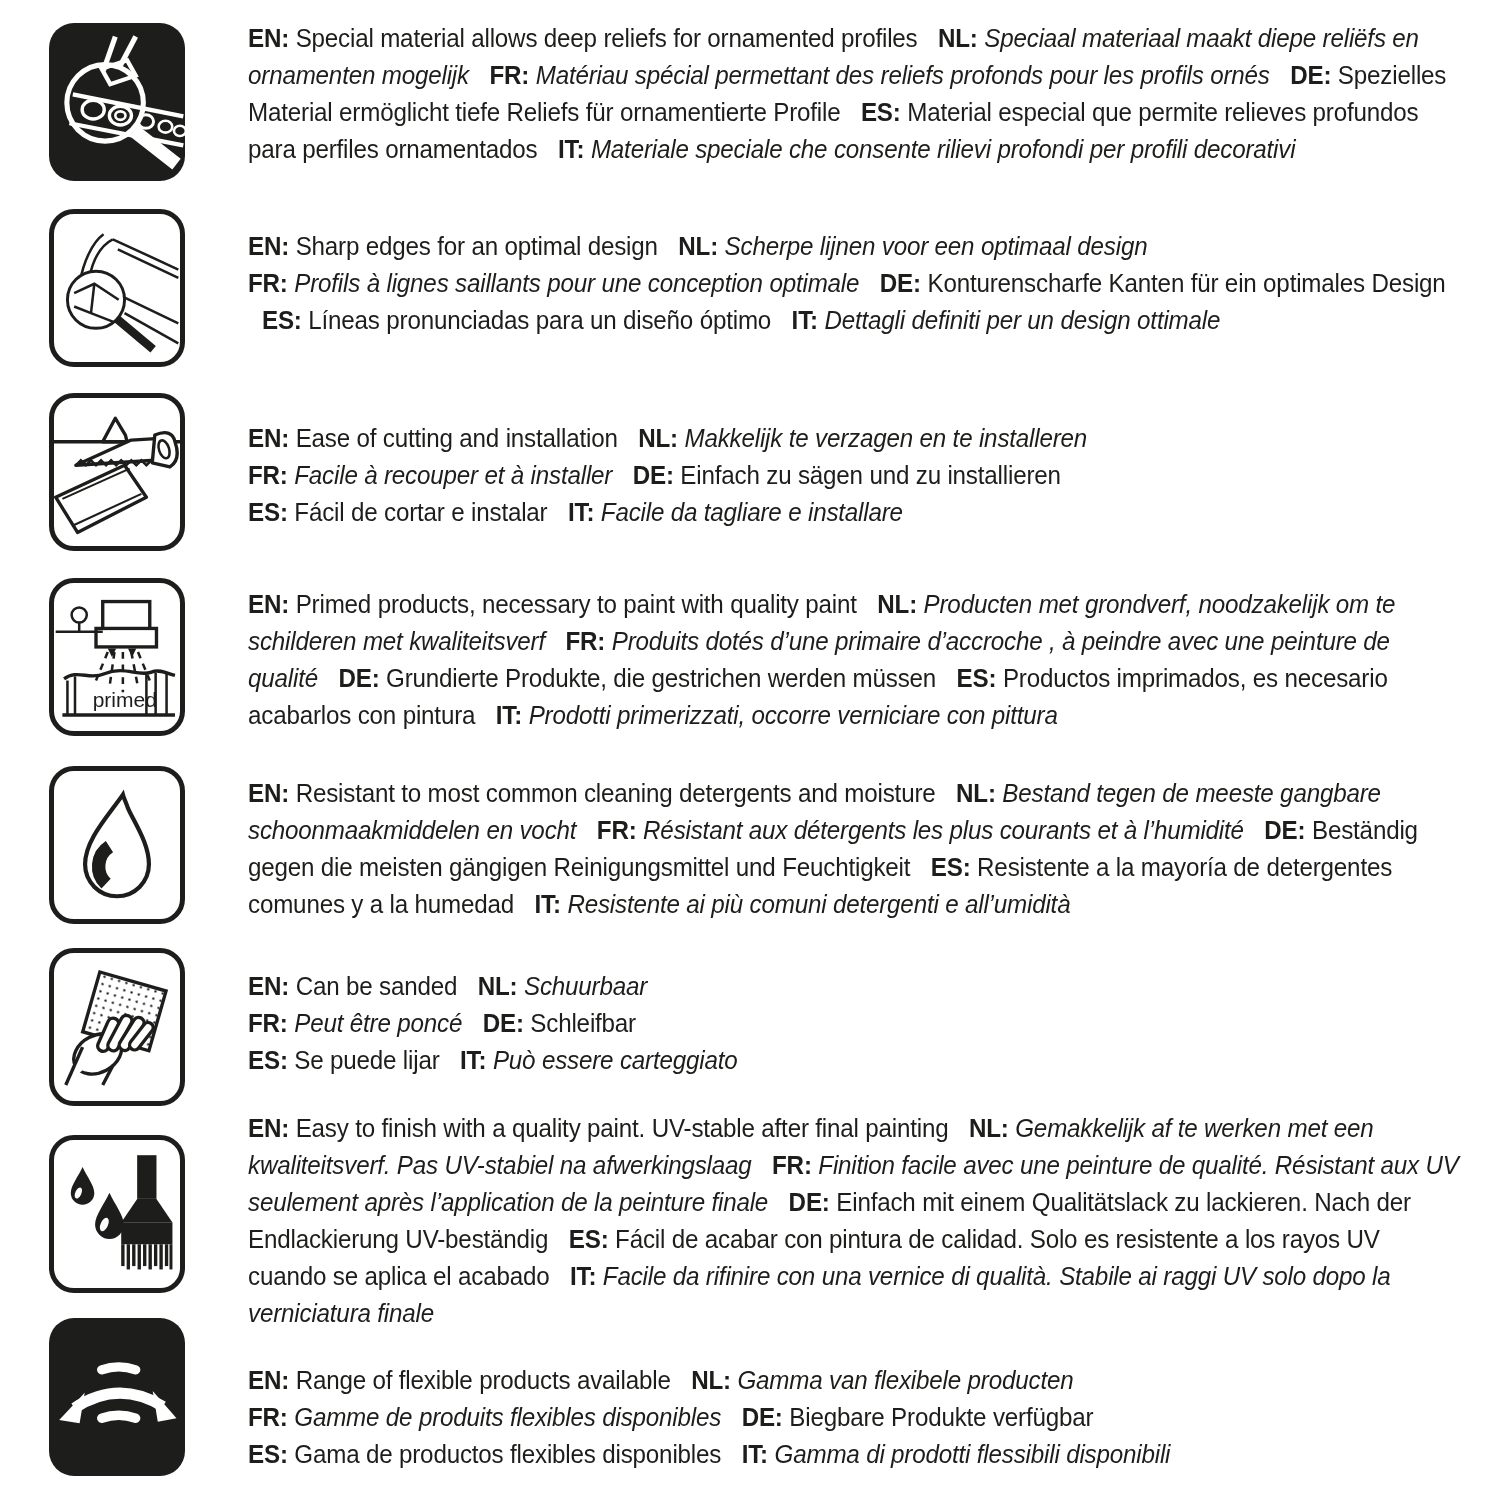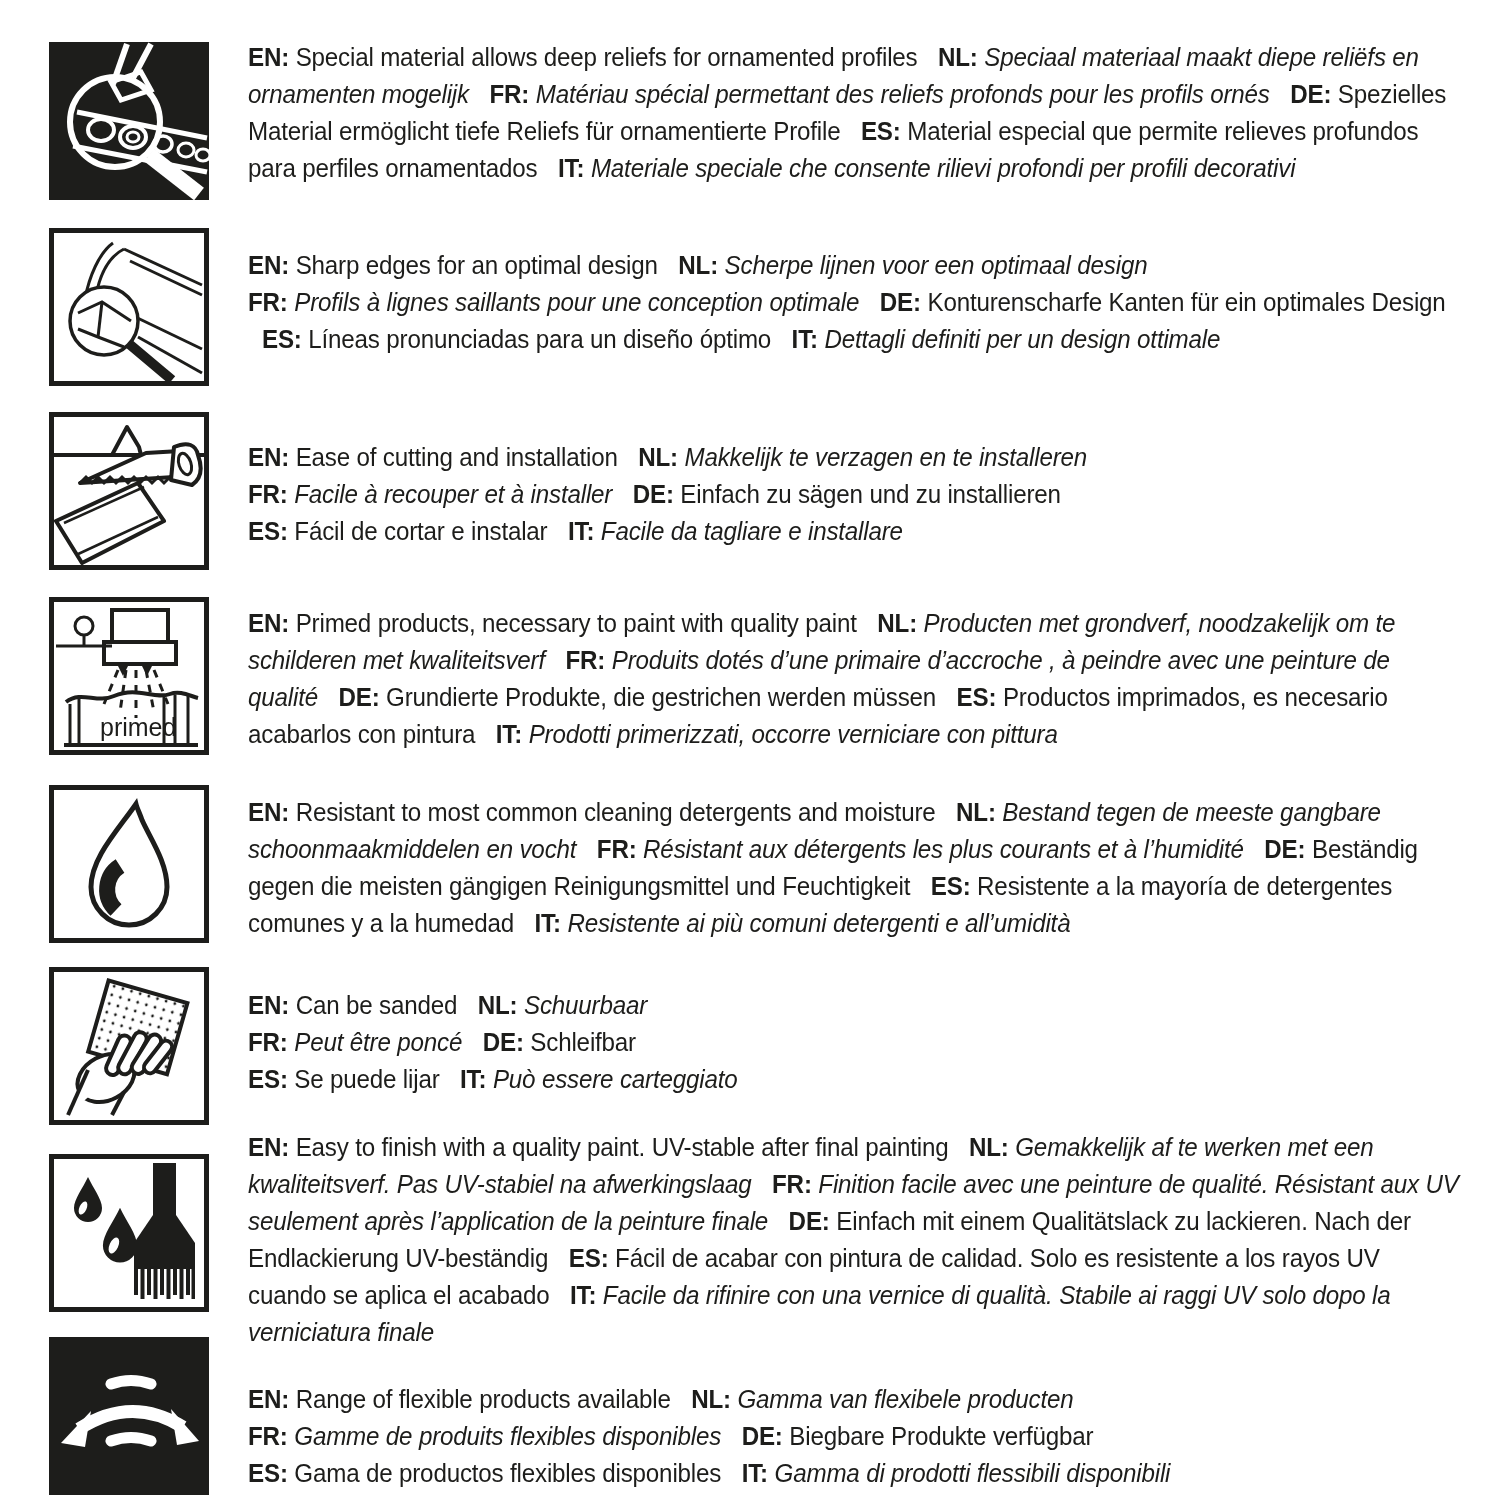--- a/index.html
+++ b/index.html
@@ -1,20 +1,20 @@
 <!DOCTYPE html>
 <html><head>
 <meta charset="utf-8">
 <style>
   html,body{margin:0;padding:0;background:#ffffff;}
   body{width:1500px;height:1500px;position:relative;overflow:hidden;
        font-family:"Liberation Sans",sans-serif;color:#1d1d1b;}
-  #sheet{position:absolute;inset:0;margin-top:19px;}
+  #sheet{position:absolute;inset:0;}
   .row{position:static;}
-  .icon-box{position:absolute;left:49px;width:160px;height:158px;box-sizing:border-box;}
+  .icon-box{position:absolute;left:49px;width:136px;height:158px;box-sizing:border-box;border-radius:25px;}
   .icon-light{background:#ffffff;border:5px solid #1d1d1b;}
   .icon-dark{background:#1d1d1b;}
   .icon-box svg{display:block;width:100%;height:100%;}
   .text-block{position:absolute;left:248px;width:1302px;margin:0;
               transform:scaleX(0.93);transform-origin:0 0;
               font-size:26px;line-height:37px;letter-spacing:-0.2px;}
   b.lang{font-weight:700;font-style:normal;}
   b.lang.gap{margin-left:15px;}
   .txt.it{font-style:italic;}
 </style>

